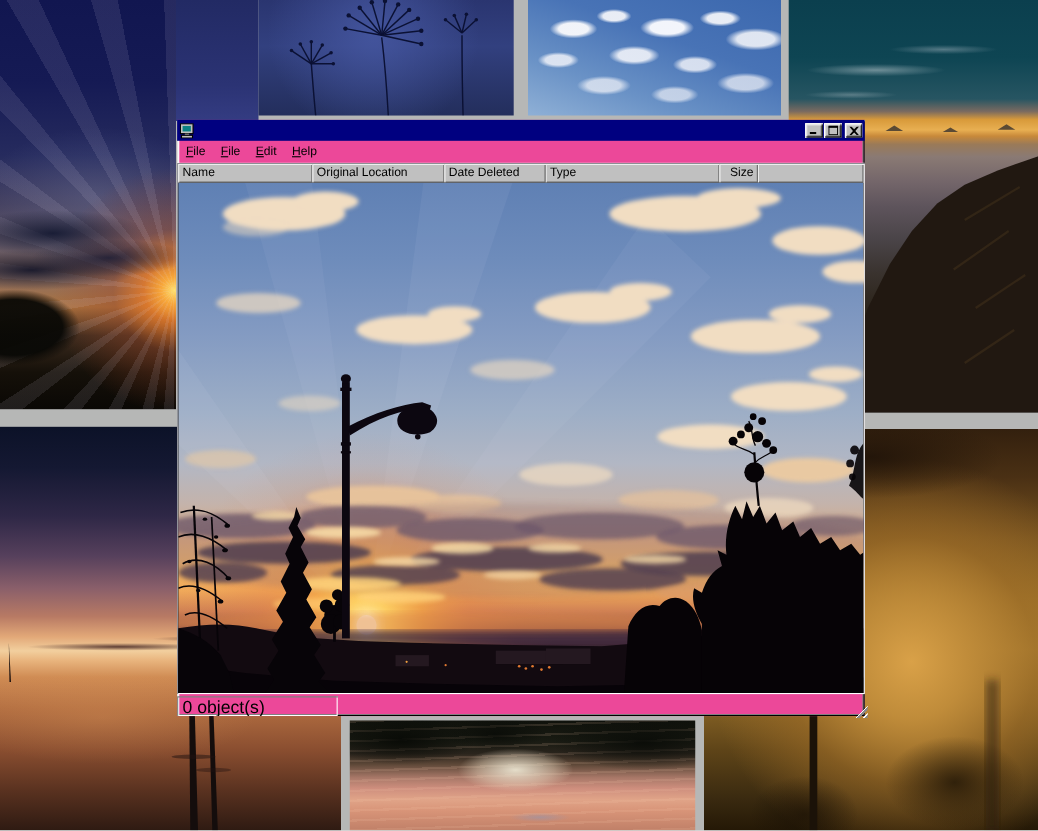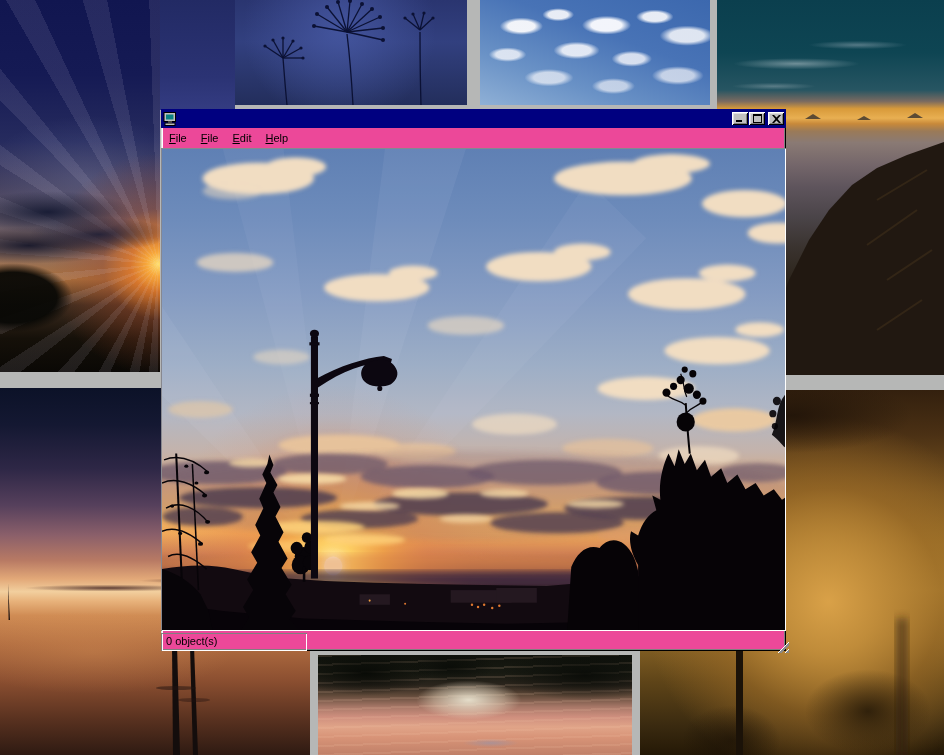--- a/index.html
+++ b/index.html
@@ -76,21 +76,21 @@
   .client{flex:1;display:flex;flex-direction:column;background:#fff;
        box-shadow:inset 1px 1px 0 #87888f, inset -1px -1px 0 #fff;padding:1px;min-height:0;}
   .hdr{height:17px;display:flex;flex:none;background:#c0c0c0;}
   .hcell{box-sizing:border-box;font-size:11px;color:#000;padding:2px 4px 0 4px;overflow:hidden;white-space:nowrap;
        box-shadow:inset 1px 1px 0 #eee, inset -1px -1px 0 #696969;flex:none;}
   .hcell.c0{width:122px}.hcell.c1{width:120px}.hcell.c2{width:92px}.hcell.c3{width:158px}
   .hcell.c4{width:35px;text-align:right}.hcell.c5{flex:1}
   .viewport{flex:1;position:relative;overflow:hidden;background:#000;min-height:0;}
   .viewport svg{position:absolute;inset:0;width:100%;height:100%;display:block;}
   .statusbar{height:18px;margin-top:2px;display:flex;flex:none;position:relative;padding-right:6px;}
-  .spanel{box-sizing:border-box;font-size:11px;color:#000;padding:2px 5px 0 5px;
+  .spanel{box-sizing:border-box;font-size:16px;color:#000;padding:2px 5px 0 5px;
        box-shadow:inset 1px 1px 0 #808080, inset -1px -1px 0 #fff;white-space:nowrap;overflow:hidden;}
   .sp1{width:146px;margin-right:3px;flex:none;}
   .sp2{flex:1;}
   .grip{position:absolute;right:-3px;bottom:-2px;width:13px;height:13px;
        background:repeating-linear-gradient(135deg,#fdfdfd 0 1px,#8a8a8a 1px 3px,transparent 3px 5px);
        clip-path:polygon(100% 0,100% 100%,0 100%);}
 </style>
 </head>
 <body>
 
@@ -226,20 +226,28 @@
     </div>
 
     <div class="menubar">
       <span class="menu-item">File</span>
       <span class="menu-item">File</span>
       <span class="menu-item">Edit</span>
       <span class="menu-item">Help</span>
     </div>
 
     <div class="client">
+      <div class="hdr">
+        <span class="hcell c0">Name</span>
+        <span class="hcell c1">Original Location</span>
+        <span class="hcell c2">Date Deleted</span>
+        <span class="hcell c3">Type</span>
+        <span class="hcell c4">Size</span>
+        <span class="hcell c5"></span>
+      </div>
 
       <div class="viewport">
         <svg viewBox="0 0 615 458" preserveAspectRatio="none">
           <defs>
             <linearGradient id="sky" x1="0" y1="0" x2="0" y2="1">
               <stop offset="0" stop-color="#5f80b4"></stop>
                 <stop offset=".15" stop-color="#6e8cbb"></stop>
               <stop offset=".3" stop-color="#849bc2"></stop>
                 <stop offset=".45" stop-color="#9daec6"></stop>
               <stop offset=".55" stop-color="#b2b7c4"></stop>

